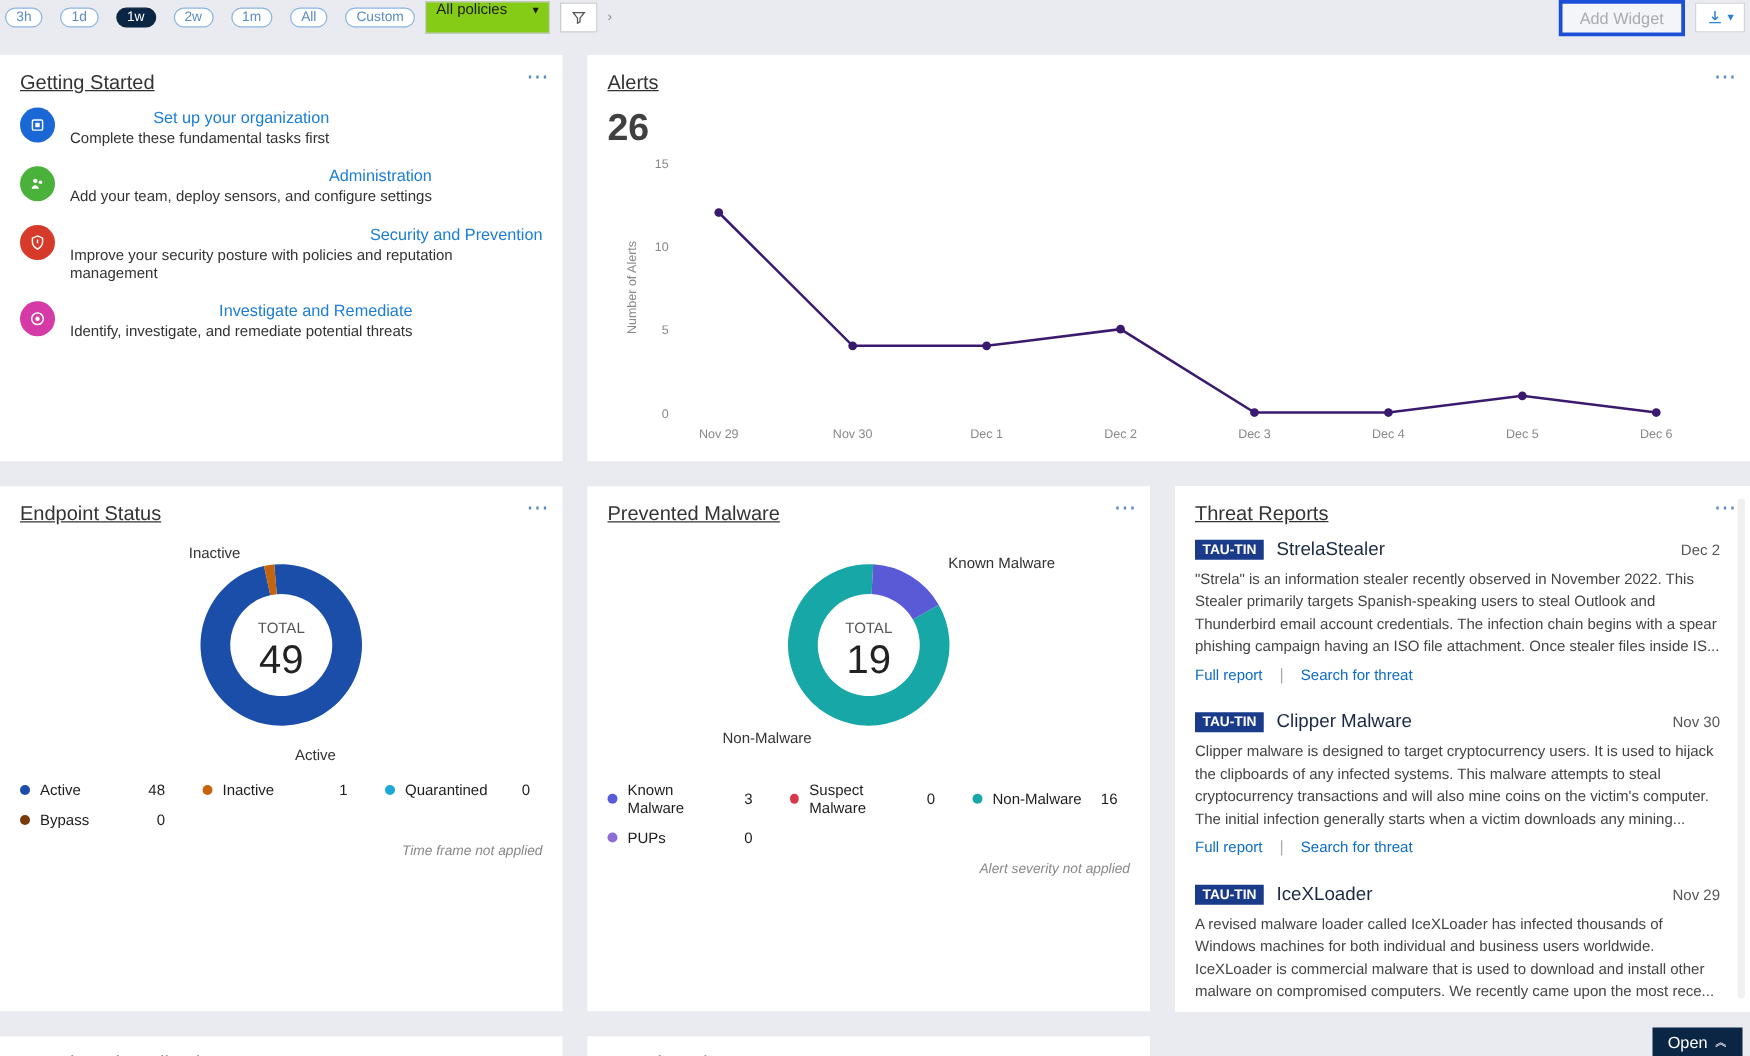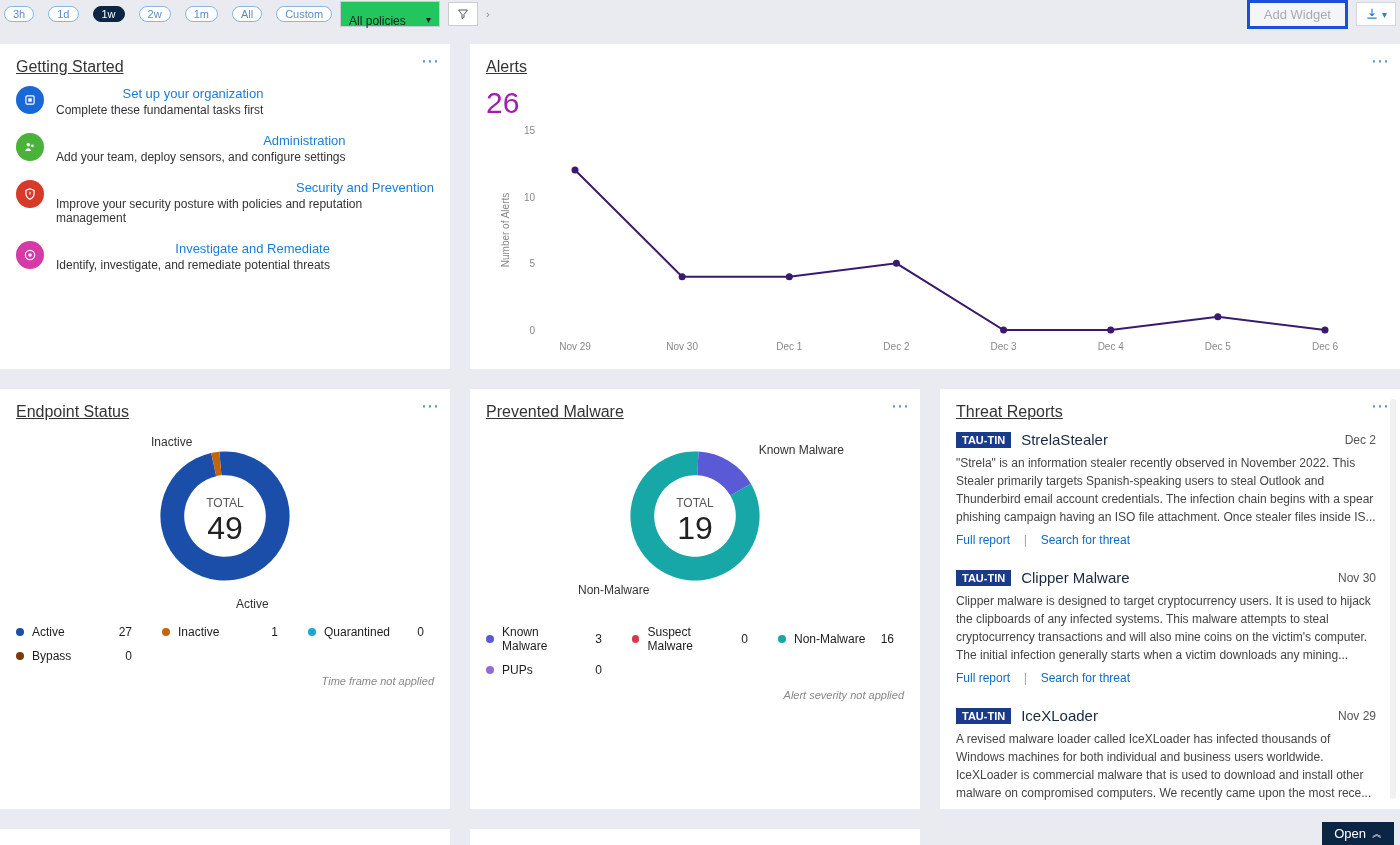--- a/index.html
+++ b/index.html
@@ -2,40 +2,40 @@
 <html><head>
 <meta charset="utf-8">
 <style>
 * { margin: 0; padding: 0; box-sizing: border-box; }
 body { font-family: -apple-system, BlinkMacSystemFont, "Segoe UI", Helvetica, Arial, sans-serif; background: #e9ebf0; font-size: 13px; color: #1d1d1d; overflow-x: hidden; }
 
 .toolbar { display: flex; align-items: center; gap: 8px; padding: 2px 4px; height: 28px; }
 .time-pills { display: flex; gap: 14px; }
 .pill { border: 1px solid #8bb6e0; background: #fff; color: #5b8cc5; border-radius: 11px; padding: 1px 8px; font-size: 11px; cursor: pointer; }
 .pill.active { background: #0b2544; color: #fff; border-color: #0b2544; }
-.select-box { display: flex; align-items: flex-start; justify-content: space-between; border: 1px solid #c9ccd1; background: #22c55e; height: 24px; width: 100px; padding: 12px 8px; font-size: 12px; cursor: pointer; }
+.select-box { display: flex; align-items: flex-end; justify-content: space-between; border: 1px solid #c9ccd1; background: #84cc16; height: 24px; width: 100px; padding: 12px 8px; font-size: 12px; cursor: pointer; }
 .icon-btn { border: 1px solid #c9ccd1; background: #fff; height: 24px; width: 30px; display: flex; align-items: center; justify-content: center; cursor: pointer; }
 .spacer { flex: 1; }
 .add-widget { border: 3px solid #1d4ed8; background: #f3f5f8; color: #a8abb0; padding: 4px 14px; font-size: 13px; cursor: pointer; }
 .dl-btn { border: 1px solid #d3d6dc; background: #fff; color: #2a7fd6; padding: 4px 8px; display: flex; align-items: center; gap: 3px; cursor: pointer; }
 
 .grid { display: grid; grid-template-columns: 450px 1fr; gap: 20px; padding: 0 0 0 0; }
 .card { background: #fff; padding: 14px 16px; position: relative; }
 .card-more { position: absolute; top: 6px; right: 10px; color: #5b8cc5; font-size: 18px; cursor: pointer; letter-spacing: 1px; }
 .card-title { font-size: 16px; font-weight: 400; color: #333; margin-bottom: 10px; text-decoration: underline; }
 
 
 .gs-item { display: flex; gap: 12px; margin-bottom: 16px; }
 .gs-icon { width: 28px; height: 28px; border-radius: 50%; display: flex; align-items: center; justify-content: center; flex-shrink: 0; }
 .gs-icon svg { width: 14px; height: 14px; fill: #fff; }
 .gs-link { color: #1a7dd6; font-size: 13px; cursor: pointer; text-align: right; }
 .gs-desc { color: #333; font-size: 12px; margin-top: 2px; }
 
 
-.alerts-big { font-size: 30px; font-weight: 400; color: #a21caf; }
+.alerts-big { font-size: 30px; font-weight: 700; color: #404040; }
 .chart-svg { width: 100%; height: 240px; }
 
 
 .mid-row { display: grid; grid-template-columns: 450px 450px 1fr; gap: 20px; margin-top: 20px; }
 .donut-wrap { display: flex; flex-direction: column; align-items: center; position: relative; }
 .donut-center { position: absolute; top: 50%; left: 50%; transform: translate(-50%, -50%); text-align: center; }
 .donut-center .tlabel { font-size: 12px; color: #555; }
 .donut-center .tnum { font-size: 32px; color: #222; }
 .donut-label { position: absolute; font-size: 12px; color: #333; }
 
@@ -199,21 +199,21 @@
         <div class="tlabel">TOTAL</div>
         <div class="tnum">49</div>
       </div>
       <div class="donut-label" style="top:4px;left:135px;">Inactive</div>
       <div class="donut-label" style="bottom:0px;left:220px;">Active</div>
     </div>
     <div class="legend" id="legend-es" style="grid-template-columns: repeat(3, 1fr);">
         <div class="lw">
           <span class="dot" style="background:#1a4ea8"></span>
           <span>Active</span>
-          <span class="lval">27</span>
+          <span class="lval">48</span>
         </div>
         <div class="lw">
           <span class="dot" style="background:#c4640d"></span>
           <span>Inactive</span>
           <span class="lval">1</span>
         </div>
         <div class="lw">
           <span class="dot" style="background:#1aa8d6"></span>
           <span>Quarantined</span>
           <span class="lval">0</span>

